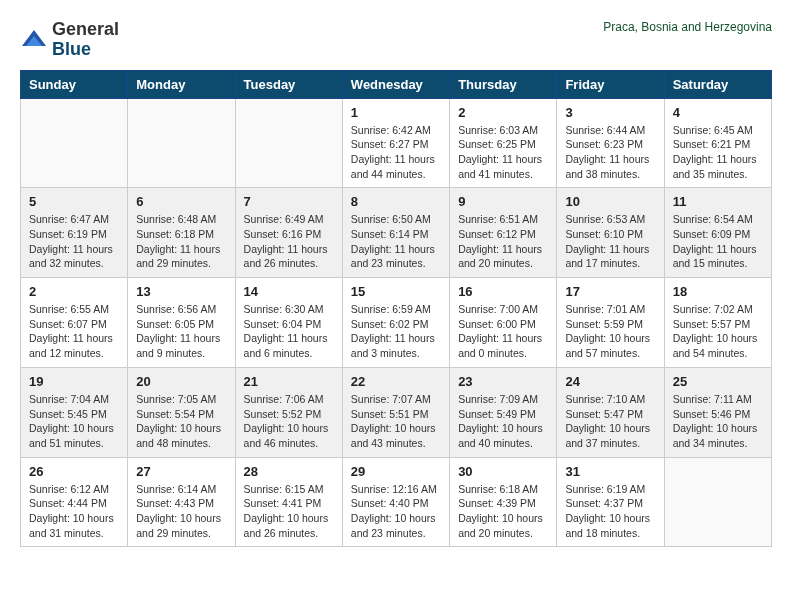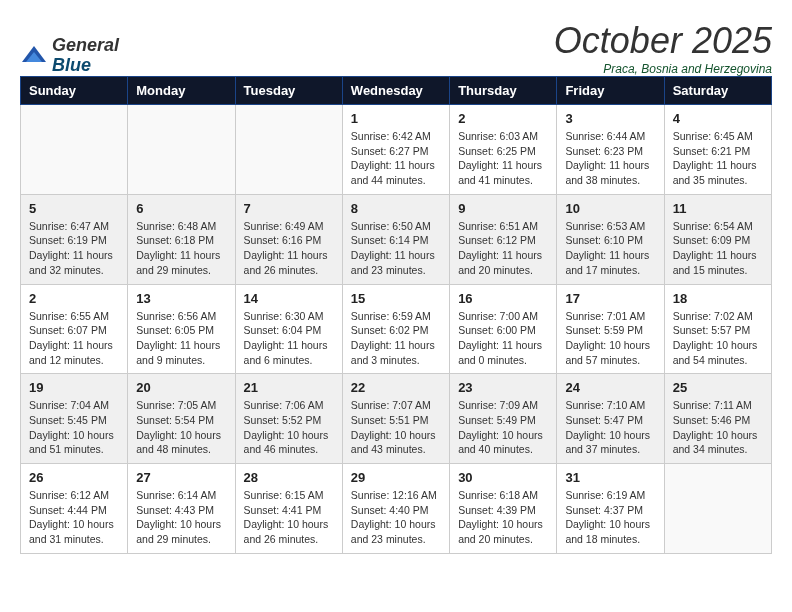--- a/index.html
+++ b/index.html
@@ -6,23 +6,22 @@
     body {
       font-family: Arial, sans-serif;
       background: #fff;
       width: 792px;
       min-height: 612px;
       padding: 20px;
     }
     .header {
       display: flex;
       justify-content: space-between;
-      align-items: flex-end;
-      margin-bottom: 0;
-      font-style: italic;
+      align-items: flex-start;
+      margin-bottom: 10px;
     }
     .logo {
       display: flex;
       align-items: center;
     }
     .logo-text {
       display: flex;
       flex-direction: column;
       line-height: 1.1;
     }
@@ -52,21 +51,21 @@
     .subtitle {
       font-size: 12px;
       color: #14532d;
     }
     .calendar {
       width: 100%;
       border-collapse: collapse;
       border: 1px solid #ccc;
     }
     .calendar th {
-      background-color: #0f172a;
+      background-color: #0c4a6e;
       color: #fff;
       text-align: left;
       padding: 6px 8px;
       font-size: 13px;
       font-weight: bold;
       border: 1px solid #1a4488;
     }
     .calendar td {
       vertical-align: top;
       padding: 6px 8px;
@@ -102,21 +101,20 @@
     <svg class="logo-icon" viewBox="0 0 28 28" xmlns="http://www.w3.org/2000/svg">
       <polygon points="14,4 26,20 2,20" fill="#2255aa"></polygon>
       <polygon points="14,10 22,20 6,20" fill="#4488dd"></polygon>
     </svg>
     <div class="logo-text">
       <span class="logo-general">General</span>
       <span class="logo-blue">Blue</span>
     </div>
   </div>
   <div class="title-section">
-    <div class="month-title">October 2025</div>
     <div class="subtitle">Praca, Bosnia and Herzegovina</div>
   </div>
 </div>
 
 <table class="calendar">
   <thead>
     <tr>
     <th>Sunday</th>
         <th>Monday</th>
         <th>Tuesday</th>

